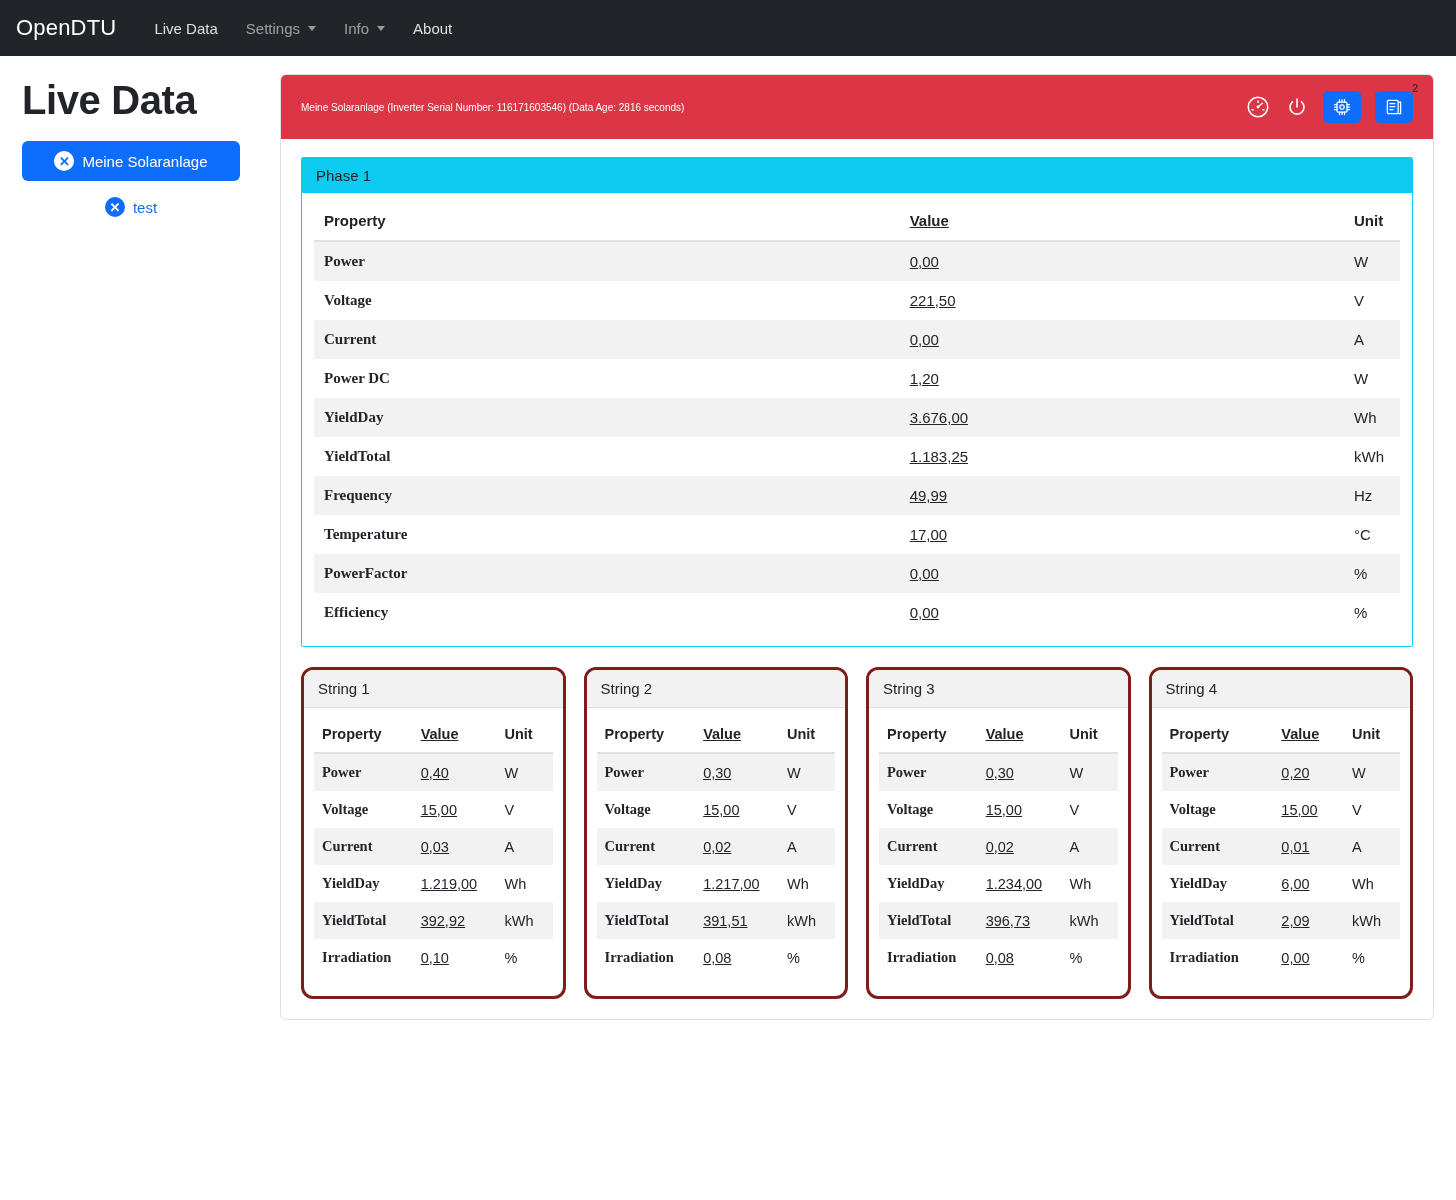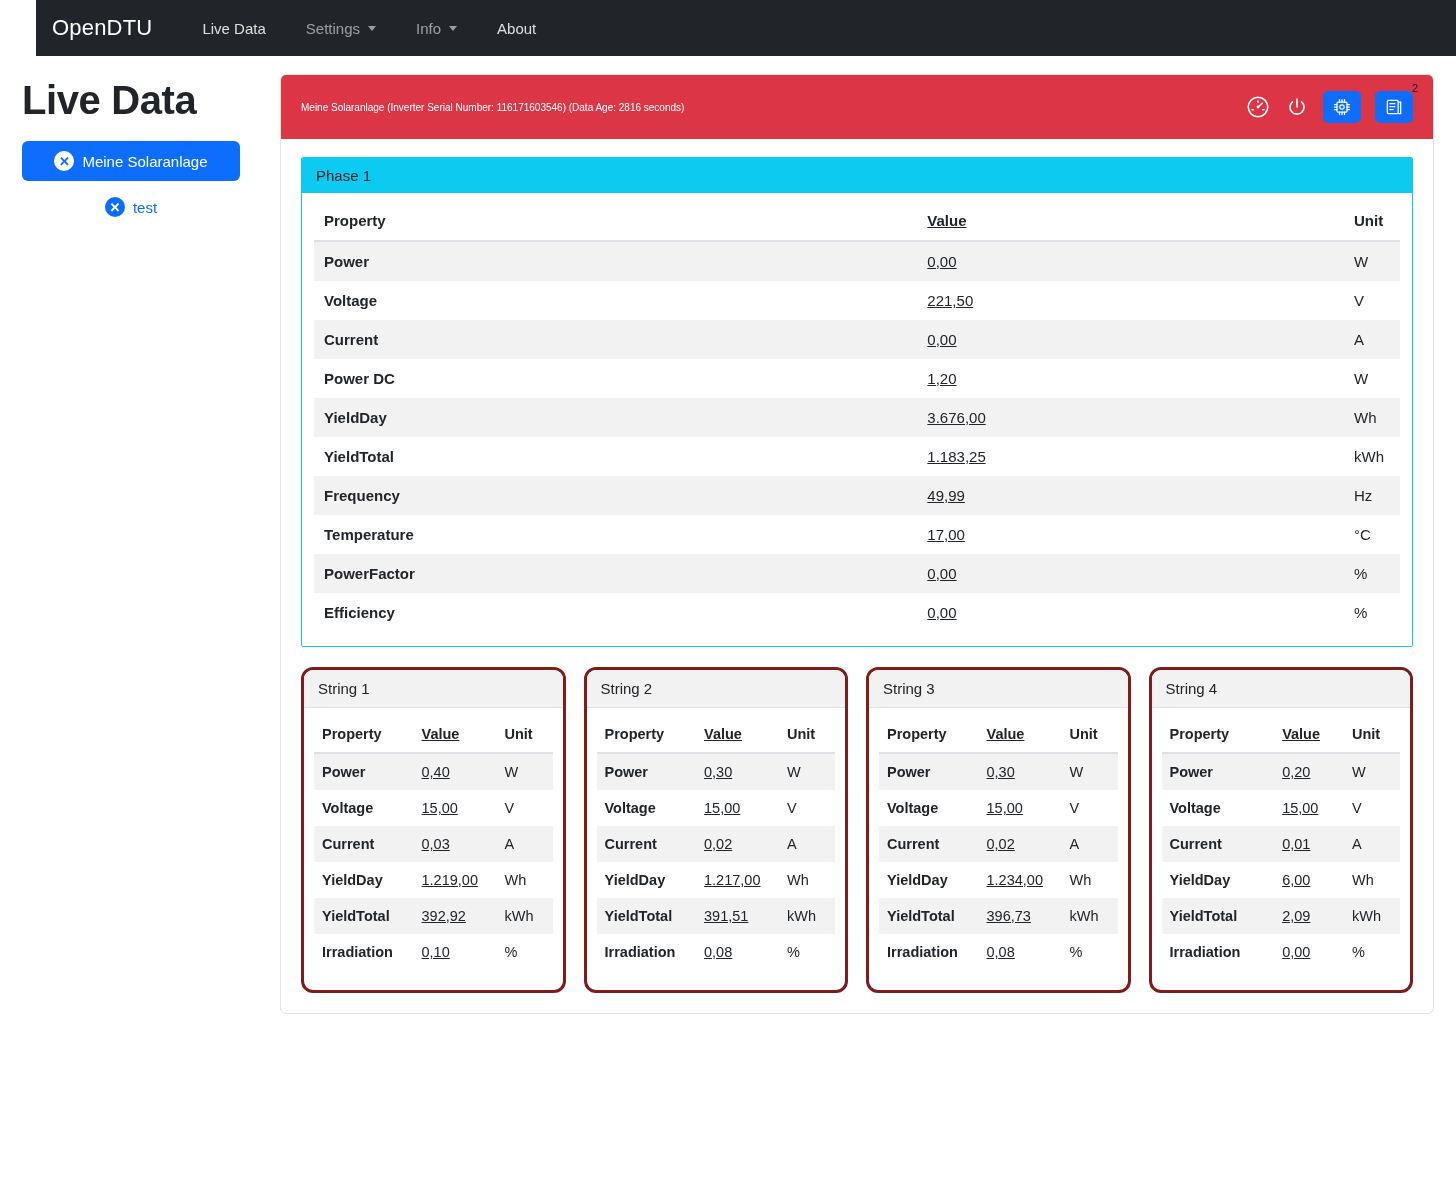--- a/index.html
+++ b/index.html
@@ -13,22 +13,21 @@
     overflow: hidden;
   }
 
   
   .navbar {
     height: 56px;
     background: #212529;
     display: flex;
     align-items: center;
     padding: 0 16px;
-    gap: 16px;
-    margin-left: 36px;
+    gap: 4px;
   }
   .brand {
     color: #ffffff;
     font-size: 22px;
     margin-right: 22px;
     text-decoration: none;
     letter-spacing: .2px;
   }
   .nav-link {
     color: rgba(255,255,255,.85);
@@ -176,21 +175,21 @@
   table { width: 100%; border-collapse: collapse; }
   th, td {
     padding: 11px 10px;
     font-size: 15px;
     text-align: left;
   }
   th { font-weight: 700; }
   thead th { border-bottom: 2px solid #dee2e6; }
   .t-right { text-align: left; text-decoration: underline; }
   tbody tr:nth-child(odd) { background: #f2f2f2; }
-  tbody td.prop { font-weight: 700; }
+  tbody td.prop { font-weight: 700; font-family: Liberation Serif, serif; }
   .unit-col { width: 56px; }
 
   
   .strings {
     display: flex;
     gap: 18px;
     margin-top: 20px;
   }
   .str-card {
     flex: 1 1 0;

